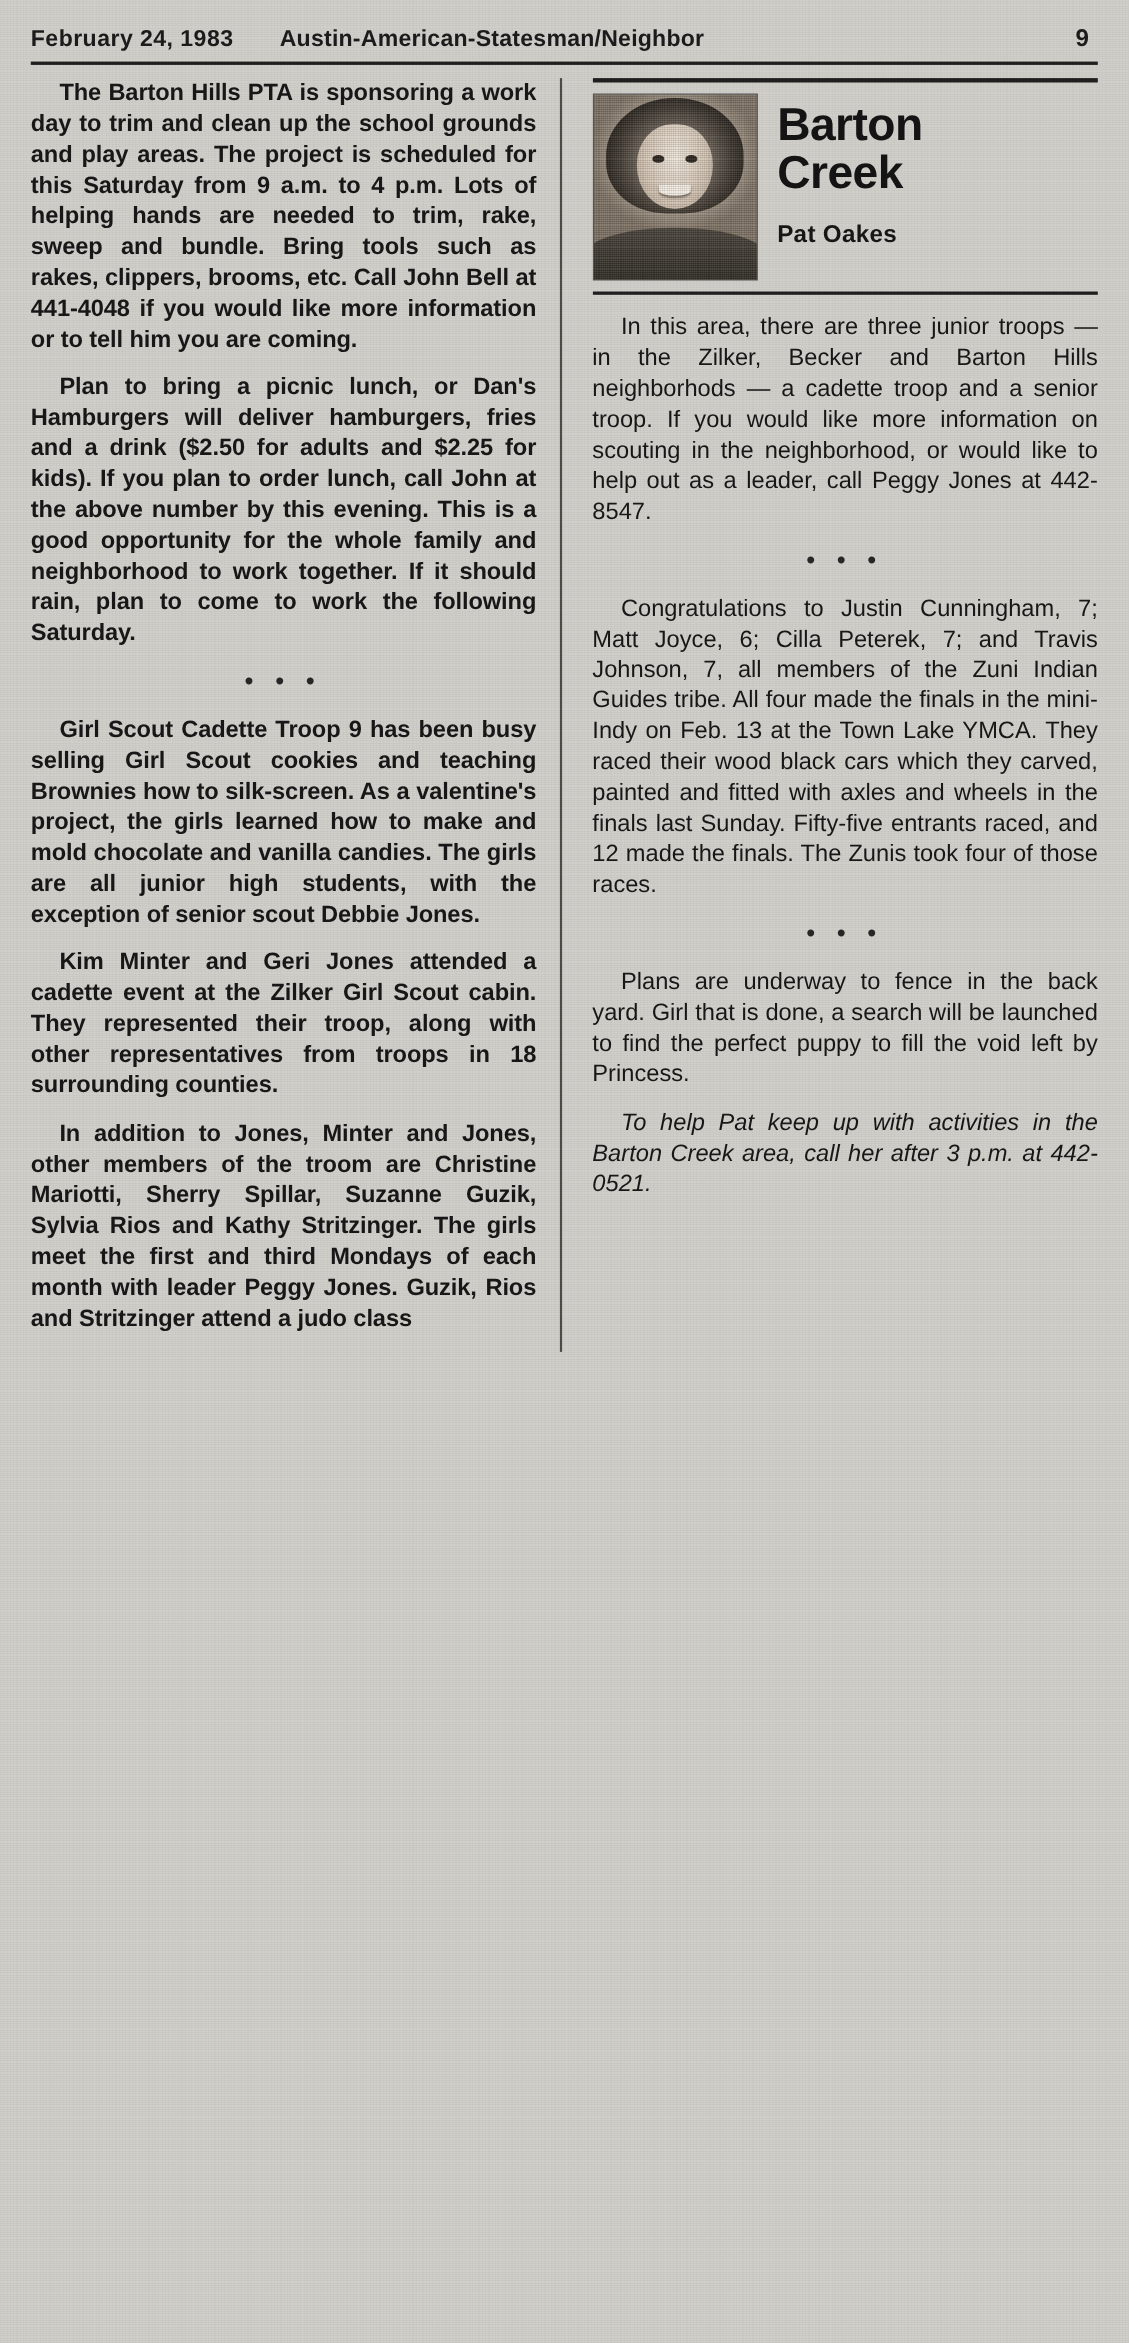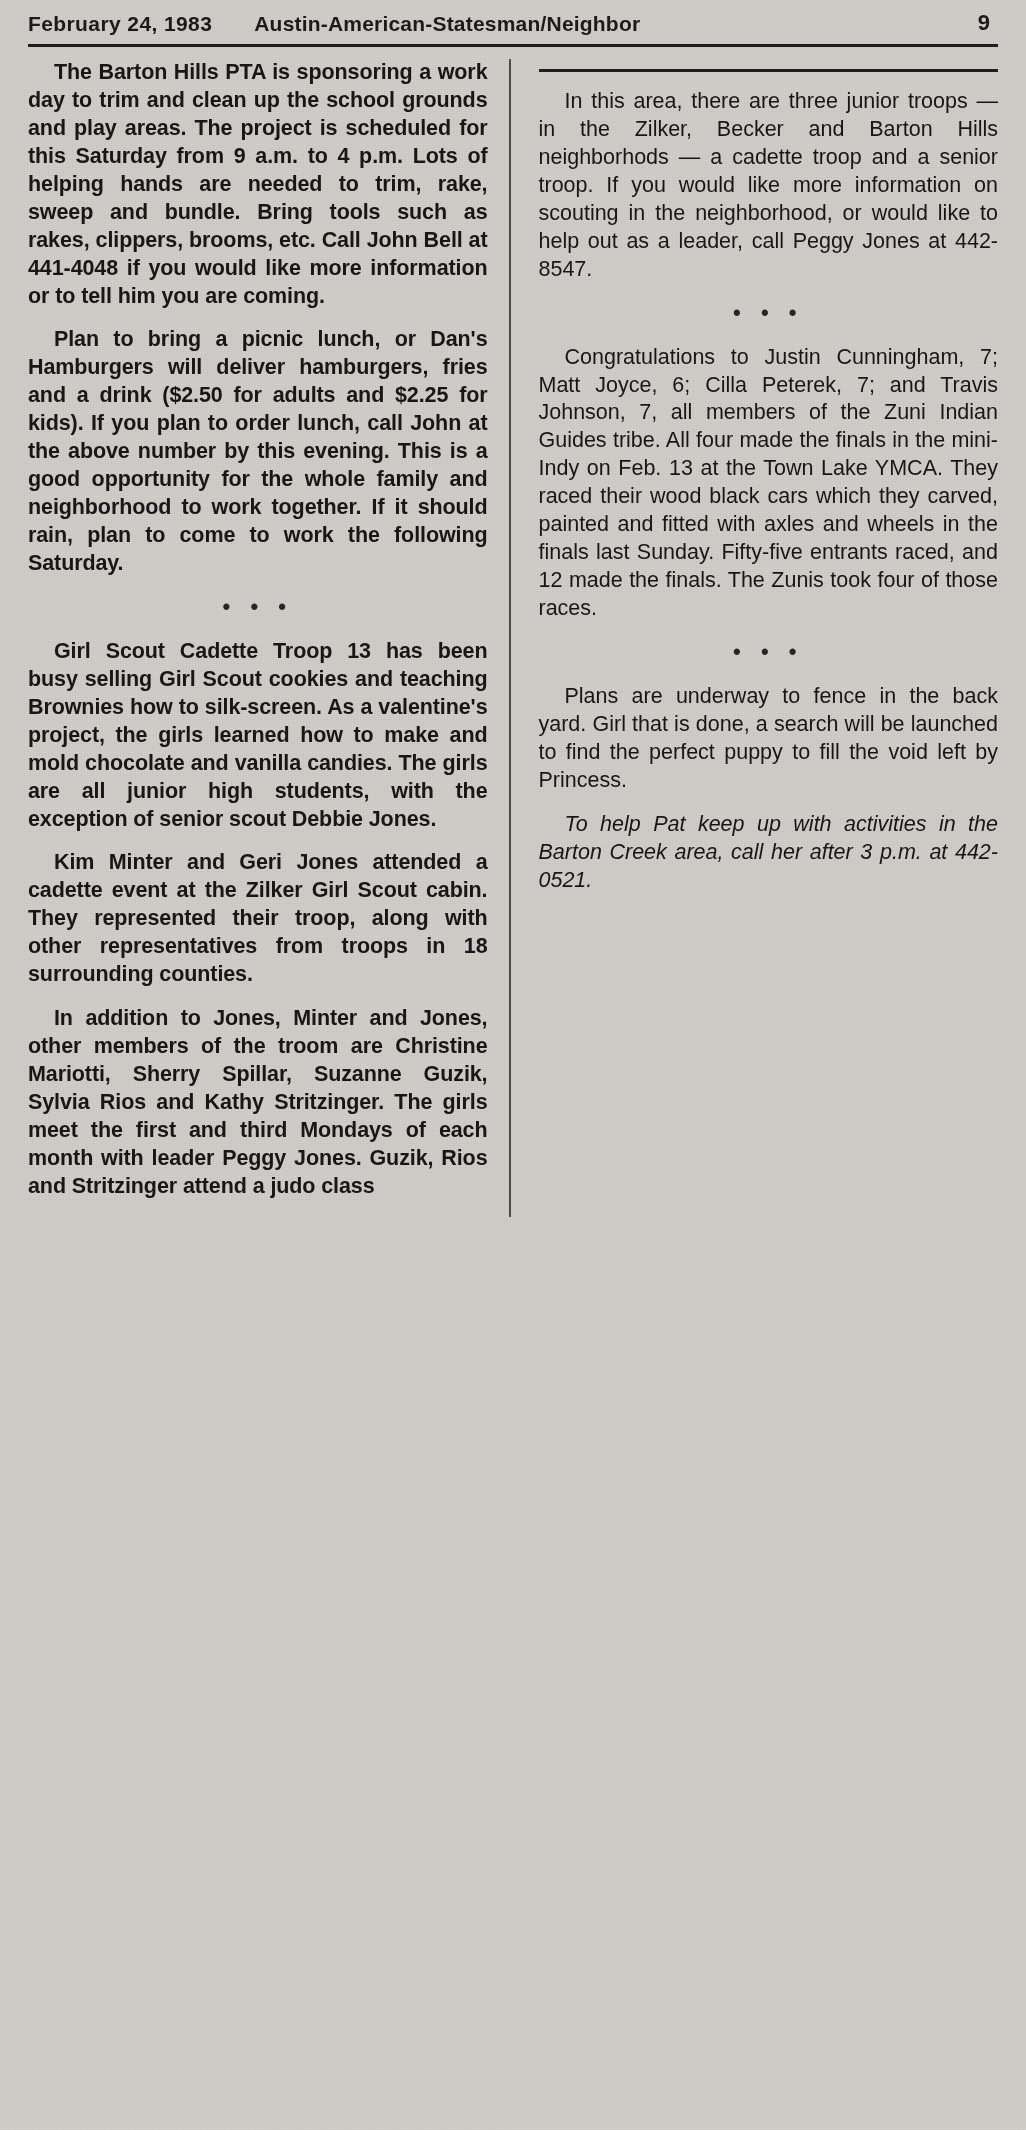--- a/index.html
+++ b/index.html
@@ -11,21 +11,21 @@
     width: 1026px;
     min-height: 2130px;
     font-family: "Liberation Serif", serif;
   }
   .page {
     position: relative;
     width: 1026px;
     min-height: 2130px;
     background: #cfcdc8;
     box-sizing: border-box;
-    padding: 0 28px 20px 28px;
+    padding: 12px 28px 20px 28px;
     
     background-image:
       repeating-linear-gradient(0deg, rgba(0,0,0,0.022) 0px, rgba(0,0,0,0.022) 1px, rgba(255,255,255,0.02) 1px, rgba(255,255,255,0.02) 2px),
       repeating-linear-gradient(90deg, rgba(0,0,0,0.015) 0px, rgba(0,0,0,0.015) 1px, rgba(255,255,255,0.015) 1px, rgba(255,255,255,0.015) 3px);
   }
 
   
   .masthead {
     display: flex;
     align-items: flex-end;
@@ -233,27 +233,43 @@
 
 
   <div class="cols">
 
     <div class="col left">
       <p>The Barton Hills PTA is sponsoring a work day to trim and clean up the school grounds and play areas. The project is scheduled for this Saturday from 9 a.m. to 4 p.m. Lots of helping hands are needed to trim, rake, sweep and bundle. Bring tools such as rakes, clippers, brooms, etc. Call John Bell at 441-4048 if you would like more information or to tell him you are coming.</p>
       <p>Plan to bring a picnic lunch, or Dan's Hamburgers will deliver hamburgers, fries and a drink ($2.50 for adults and $2.25 for kids). If you plan to order lunch, call John at the above number by this evening. This is a good opportunity for the whole family and neighborhood to work together. If it should rain, plan to come to work the following Saturday.</p>
 
       <div class="dots">• • •</div>
 
-      <p>Girl Scout Cadette Troop 13 has been busy selling Girl Scout cookies and teaching Brownies how to silk-screen. As a valentine's project, the girls learned how to make and mold chocolate and vanilla candies. The girls are all junior high students, with the exception of senior scout Debbie Jones.</p>
+      <p>Girl Scout Cadette Troop 9 has been busy selling Girl Scout cookies and teaching Brownies how to silk-screen. As a valentine's project, the girls learned how to make and mold chocolate and vanilla candies. The girls are all junior high students, with the exception of senior scout Debbie Jones.</p>
       <p>Kim Minter and Geri Jones attended a cadette event at the Zilker Girl Scout cabin. They represented their troop, along with other representatives from troops in 18 surrounding counties.</p>
       <p>In addition to Jones, Minter and Jones, other members of the troom are Christine Mariotti, Sherry Spillar, Suzanne Guzik, Sylvia Rios and Kathy Stritzinger. The girls meet the first and third Mondays of each month with leader Peggy Jones. Guzik, Rios and Stritzinger attend a judo class</p>
     </div>
 
     <div class="col right">
 
+      <div class="byline-box">
+        <div class="portrait">
+          <div class="hair"></div>
+          <div class="face"></div>
+          <div class="eye l"></div>
+          <div class="eye r"></div>
+          <div class="mouth"></div>
+          <div class="shoulders"></div>
+          <div class="grain"></div>
+        </div>
+        <div class="byline-text">
+          <div class="byline-title">Barton</div>
+          <div class="byline-title">Creek</div>
+          <div class="byline-name">Pat Oakes</div>
+        </div>
+      </div>
       <div class="byline-rule"></div>
 
       <p>In this area, there are three junior troops — in the Zilker, Becker and Barton Hills neighborhods — a cadette troop and a senior troop. If you would like more information on scouting in the neighborhood, or would like to help out as a leader, call Peggy Jones at 442-8547.</p>
 
       <div class="dots">• • •</div>
 
       <p>Congratulations to Justin Cunningham, 7; Matt Joyce, 6; Cilla Peterek, 7; and Travis Johnson, 7, all members of the Zuni Indian Guides tribe. All four made the finals in the mini-Indy on Feb. 13 at the Town Lake YMCA. They raced their wood black cars which they carved, painted and fitted with axles and wheels in the finals last Sunday. Fifty-five entrants raced, and 12 made the finals. The Zunis took four of those races.</p>
 
       <div class="dots">• • •</div>
 

